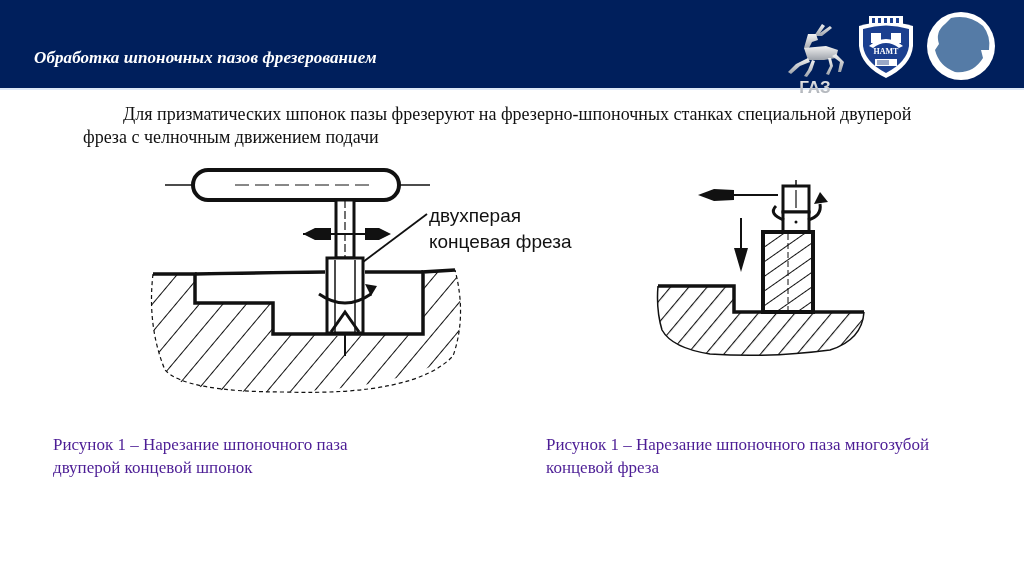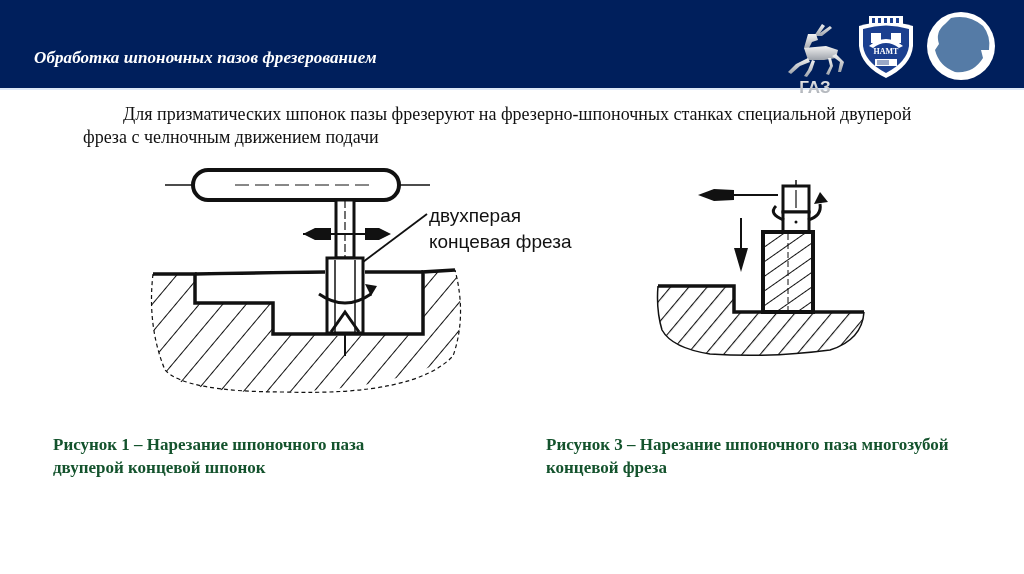--- a/index.html
+++ b/index.html
@@ -9,21 +9,21 @@
   .slide-title { position:absolute; left:34px; top:48px; color:#ffffff; font-family:"Liberation Serif", serif; font-weight:bold; font-size:17px; letter-spacing:0.1px;font-style:italic; }
   .logo { position:absolute;text-align:right; }
   .logo-gaz { left:778px; top:20px; width:74px; height:76px; }
   .logo-namt { left:853px; top:12px; width:66px; height:68px; }
   .logo-circle { left:925px; top:10px; width:72px; height:72px; }
   .intro { position:absolute; left:43px; top:103px; width:940px; font-size:18px; line-height:23px; color:#111;margin-left:40px; }
   .intro .indent { display:inline-block; width:40px; }
   .fig { position:absolute; }
   .fig1 { left:135px; top:156px; width:440px; height:245px; }
   .fig2 { left:650px; top:180px; width:220px; height:180px; }
-  .caption { position:absolute; font-size:17px; line-height:23px; color:#14532d;font-weight:bold; }
+  .caption { position:absolute; font-size:17px; line-height:23px; color:#4c1d95; }
   .cap1 { left:53px; top:433px; width:360px; }
   .cap2 { left:546px; top:433px; width:450px; }
   .fig-label { font-family:"Liberation Sans", sans-serif; font-size:19px; fill:#111; }
 </style>
 </head>
 <body>
 
 <div class="header"></div>
 <div class="header-line"></div>
 <div class="slide-title">Обработка шпоночных пазов фрезерованием</div>
@@ -167,15 +167,15 @@
     <path d="M8 106 L84 106 L84 132 L214 132" fill="none" stroke="#111" stroke-width="3.5"></path>
     <path d="M8 106 Q6 130 12 150 Q22 168 60 174 Q120 178 180 170 Q212 160 214 132" fill="none" stroke="#111" stroke-width="1.5"></path>
   </svg>
 </div>
 
 <div class="caption cap1">
   <div>Рисунок 1 – Нарезание шпоночного паза</div>
   <div>двуперой концевой шпонок</div>
 </div>
 <div class="caption cap2">
-  <div>Рисунок 3 – Нарезание шпоночного паза многозубой</div>
+  <div>Рисунок 1 – Нарезание шпоночного паза многозубой</div>
   <div>концевой фреза</div>
 </div>
 
 </body></html>

